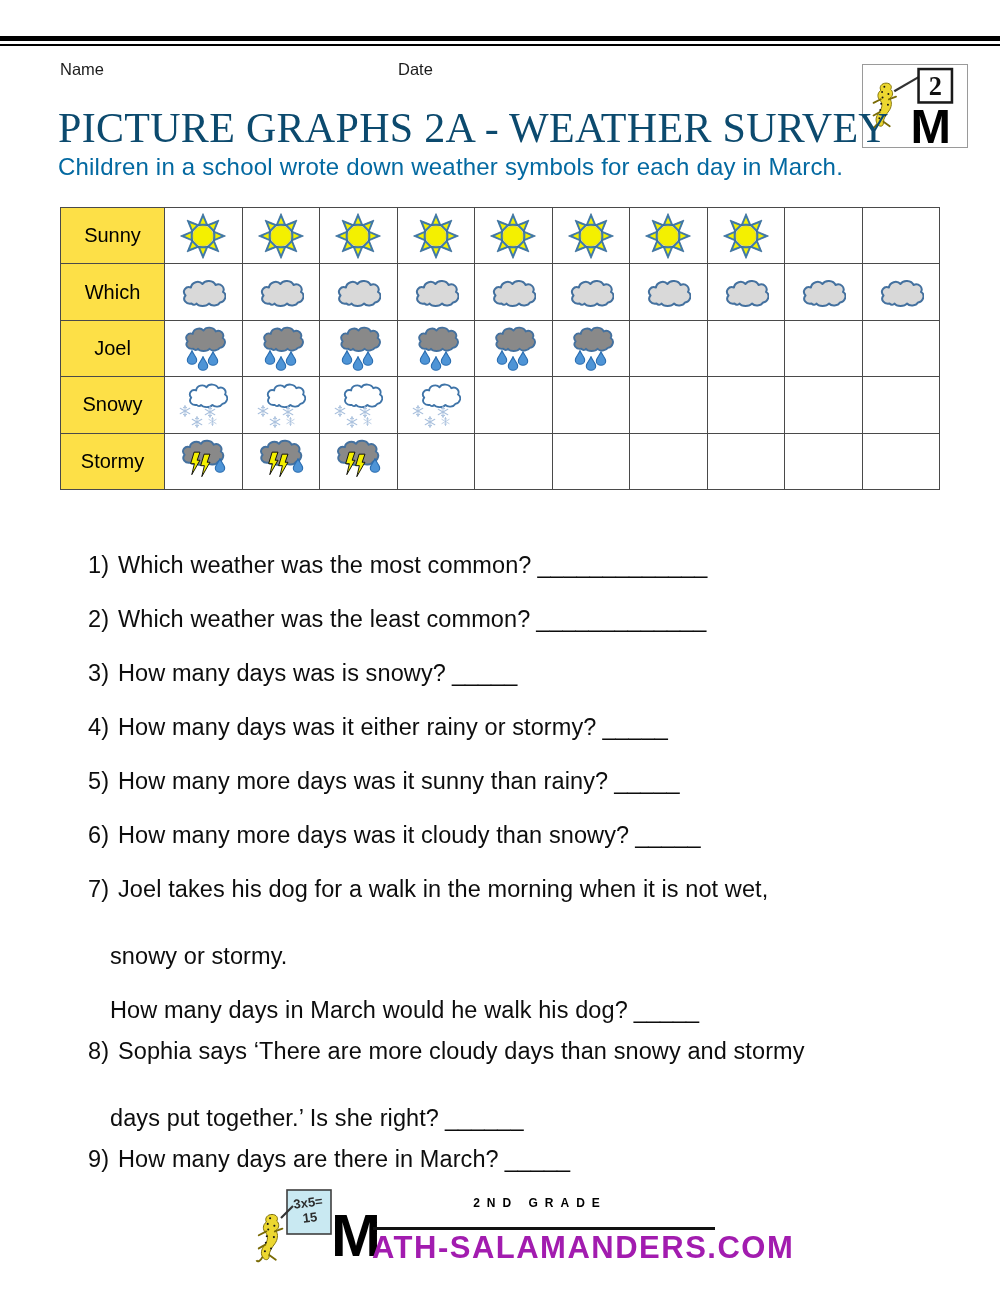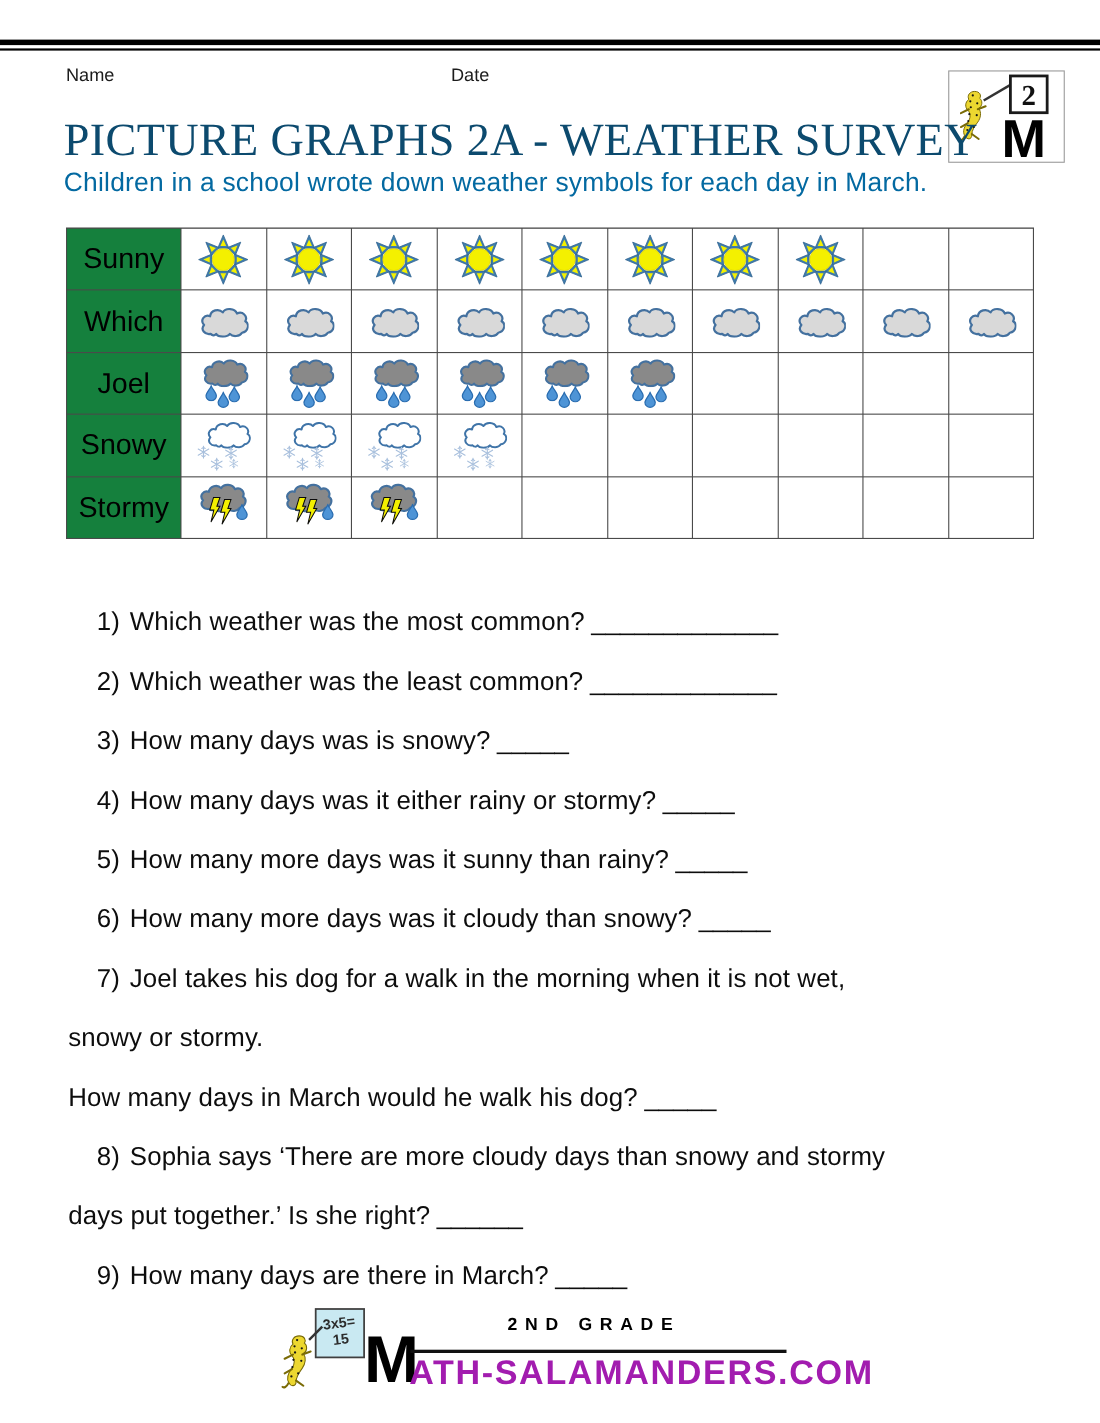--- a/index.html
+++ b/index.html
@@ -5,52 +5,52 @@
   * { margin:0; padding:0; box-sizing:border-box; }
   html,body { width:1000px; height:1294px; background:#fff; overflow:hidden;
               font-family:"Liberation Sans", sans-serif; color:#111; }
   #page { position:relative; width:1000px; height:1294px; background:#fff; }
 
   .topbar { position:absolute; left:0; top:36px; width:1000px; height:10px;
             border-top:5px solid #000; border-bottom:2px solid #000; background:#fff; }
 
   .field-label { position:absolute; top:60px; font-size:16.5px; color:#1c1c1c; }
   #name-label { left:60px; }
-  #date-label { left:410px; }
+  #date-label { left:398px; }
 
   .corner-logo { position:absolute; left:862px; top:64px; width:106px; height:84px;
                  border:1.5px solid #9a9a9a; background:#fff; }
 
   .page-title { position:absolute; left:58px; top:104px;
                 font-family:"Liberation Serif", serif; font-size:42px; font-weight:400;
                 color:#0c4a6e; letter-spacing:0.3px; white-space:nowrap; }
   .subtitle { position:absolute; left:58px; top:153px; font-size:24px; color:#0369a1;
               letter-spacing:0.2px; white-space:nowrap; }
 
   .wtable { position:absolute; left:60px; top:207px; width:880px; height:283px;
             display:grid; grid-template-columns:103px repeat(10,1fr);
             grid-auto-rows:1fr; gap:1px; background:#4a4a4a; border:1.5px solid #4a4a4a; }
-  .wlabel { background:#15803d; display:flex; align-items:center; justify-content:center;
-            font-size:26px; color:#000; }
+  .wlabel { background:#fde047; display:flex; align-items:center; justify-content:center;
+            font-size:20px; color:#000; }
   .wrow { display:contents; }
   .wcell { background:#fff; display:flex; align-items:center; justify-content:center; overflow:hidden; }
 
   .questions { position:absolute; left:0; top:538px; width:1000px; }
   .qline { height:54px; display:flex; align-items:center; padding-left:88px;
            font-size:23.5px; color:#0d0d0d; letter-spacing:0.1px; white-space:nowrap; }
-  .qline.cont { padding-left:62px; }
+  .qline.cont { padding-left:110px;align-items:flex-end; }
   .qnum { width:30px; flex:0 0 30px; }
   .qblank { margin-left:6px; letter-spacing:0; }
 
   .footer { position:absolute; left:245px; top:1188px; width:480px; height:88px; }
   .f-sala-svg { position:absolute; left:8px; top:0; }
   .f-m { position:absolute; left:86px; top:18px; font-size:60px; line-height:60px;
          font-weight:800; color:#000; font-family:"Liberation Sans", sans-serif; }
   .f-grade { position:absolute; left:150px; top:8px; width:290px; text-align:center;
-             font-size:16px; font-weight:700; letter-spacing:7px; color:#000; }
+             font-size:12px; font-weight:700; letter-spacing:7px; color:#000; }
   .f-line { position:absolute; left:128px; right:10px; top:39px; height:2.5px; background:#111; }
   .f-site { position:absolute; left:127px; top:42px; font-size:31px; font-weight:800;
             letter-spacing:1.5px; color:#a21caf; white-space:nowrap; }
 
   .cl-light { fill:#d9d9d9; stroke:#44719f; stroke-width:2; }
   .cl-dark  { fill:#898989; stroke:#44719f; stroke-width:2; }
   .cl-white { fill:#ffffff; stroke:#3f74a8; stroke-width:2; }
 </style>
 </head>
 <body>

